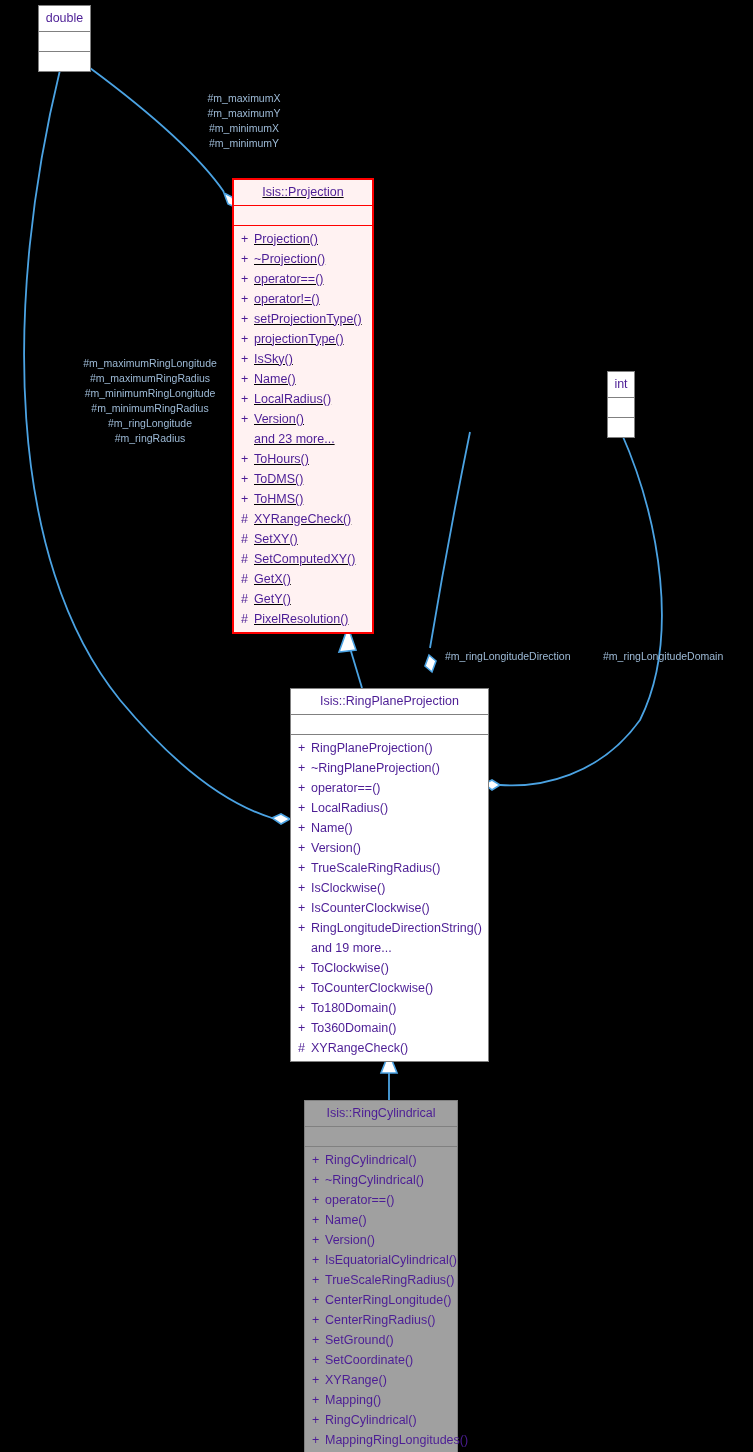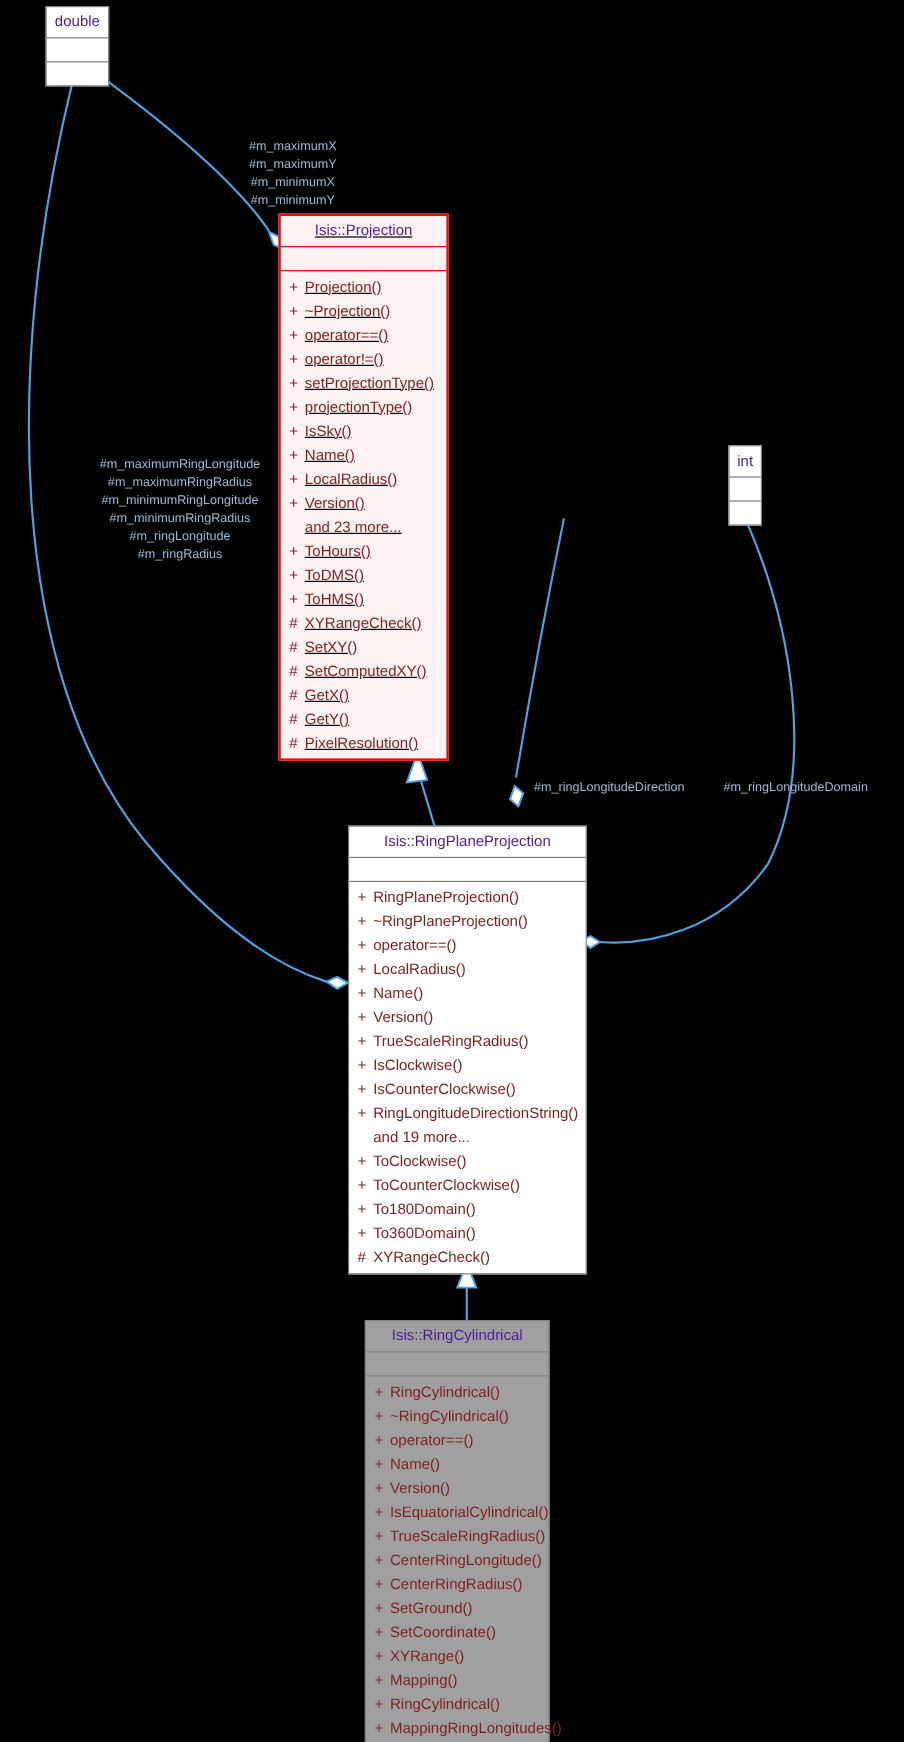--- a/index.html
+++ b/index.html
@@ -53,21 +53,21 @@
     height: 1px;
     background: #808080;
     width: 100%;
   }
   .hl-red .divider { background: #ff0000; height: 1px; }
   .attr-pane {
     height: 19px;
   }
   .member {
     font-size: 12.5px;
-    color: #7f1d1d;
+    color: #4c1d95;
     line-height: 20px;
     height: 20px;
     white-space: nowrap;
     padding-left: 7px;
     display: block;
   }
   .member .vis {
     display: inline-block;
     width: 13px;
   }
@@ -77,21 +77,21 @@
     padding-bottom: 3px;
   }
   .edge-label {
     position: absolute;
     color: #9dbad6;
     font-size: 10.5px;
     line-height: 15px;
     white-space: nowrap;
     z-index: 4;
   }
-  .edge-label.center { text-align: center; margin-top: 24px; }
+  .edge-label.center { text-align: center; }
 </style>
 </head>
 <body>
 
 <div id="canvas">
 
   <svg id="edges" viewBox="0 0 753 1452" xmlns="http://www.w3.org/2000/svg">
     <defs></defs>
 
     <path d="M 90,68 C 140,105 195,150 224,192" fill="none" stroke="#4ba3e3" stroke-width="1.8"></path>

